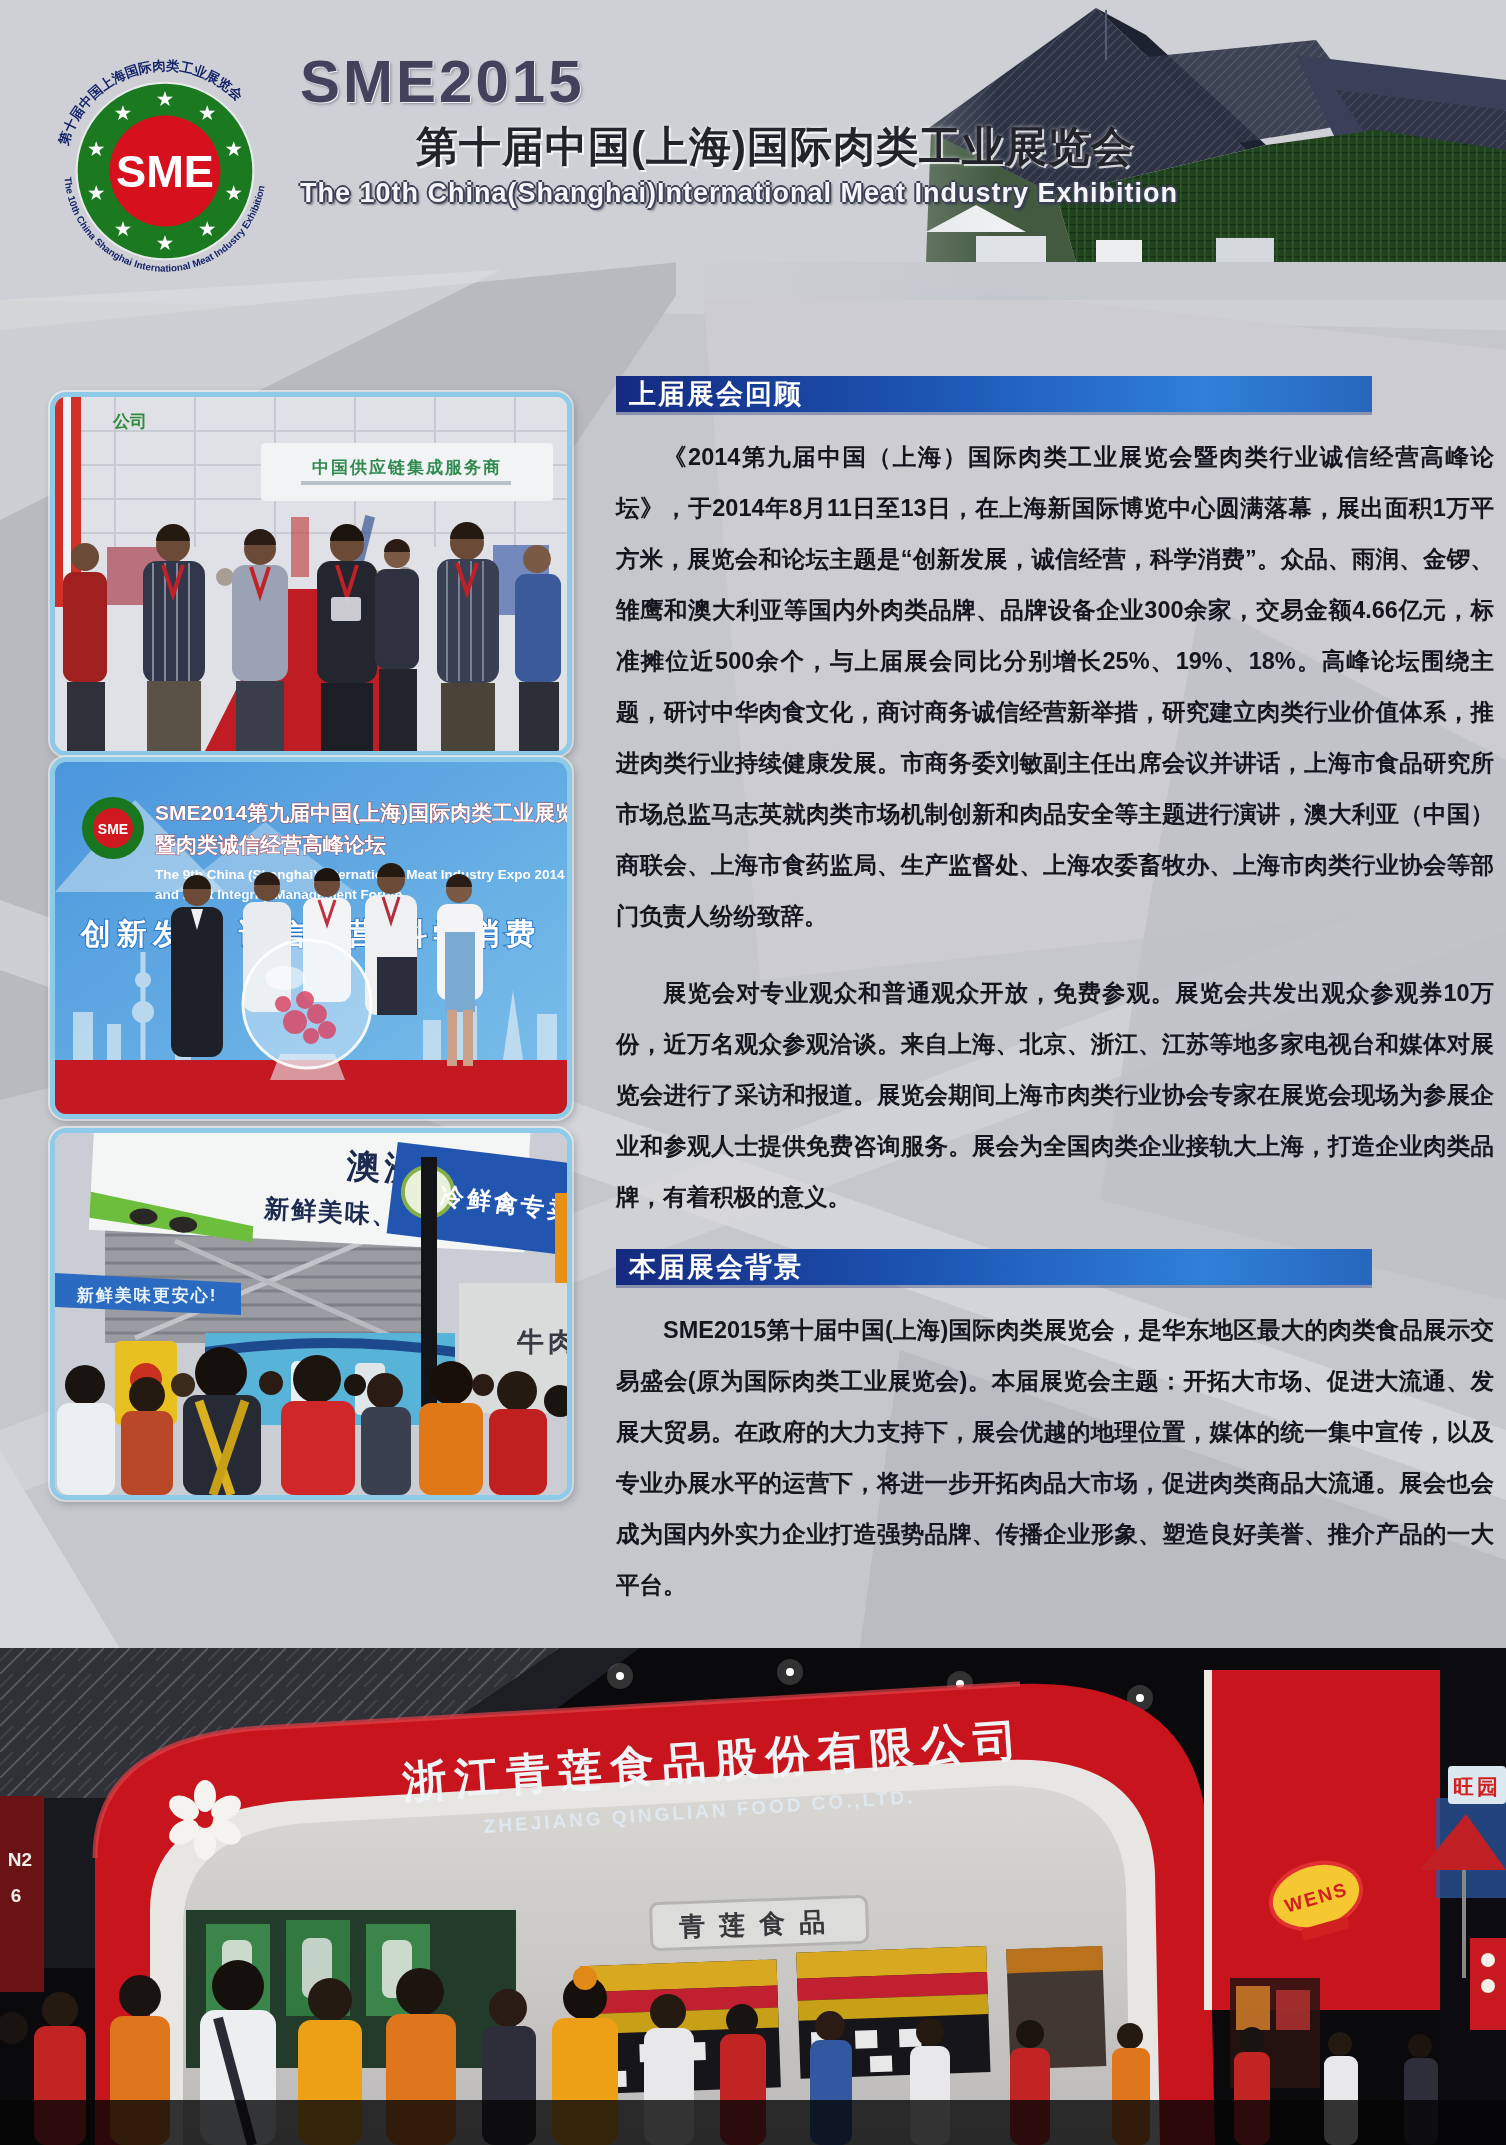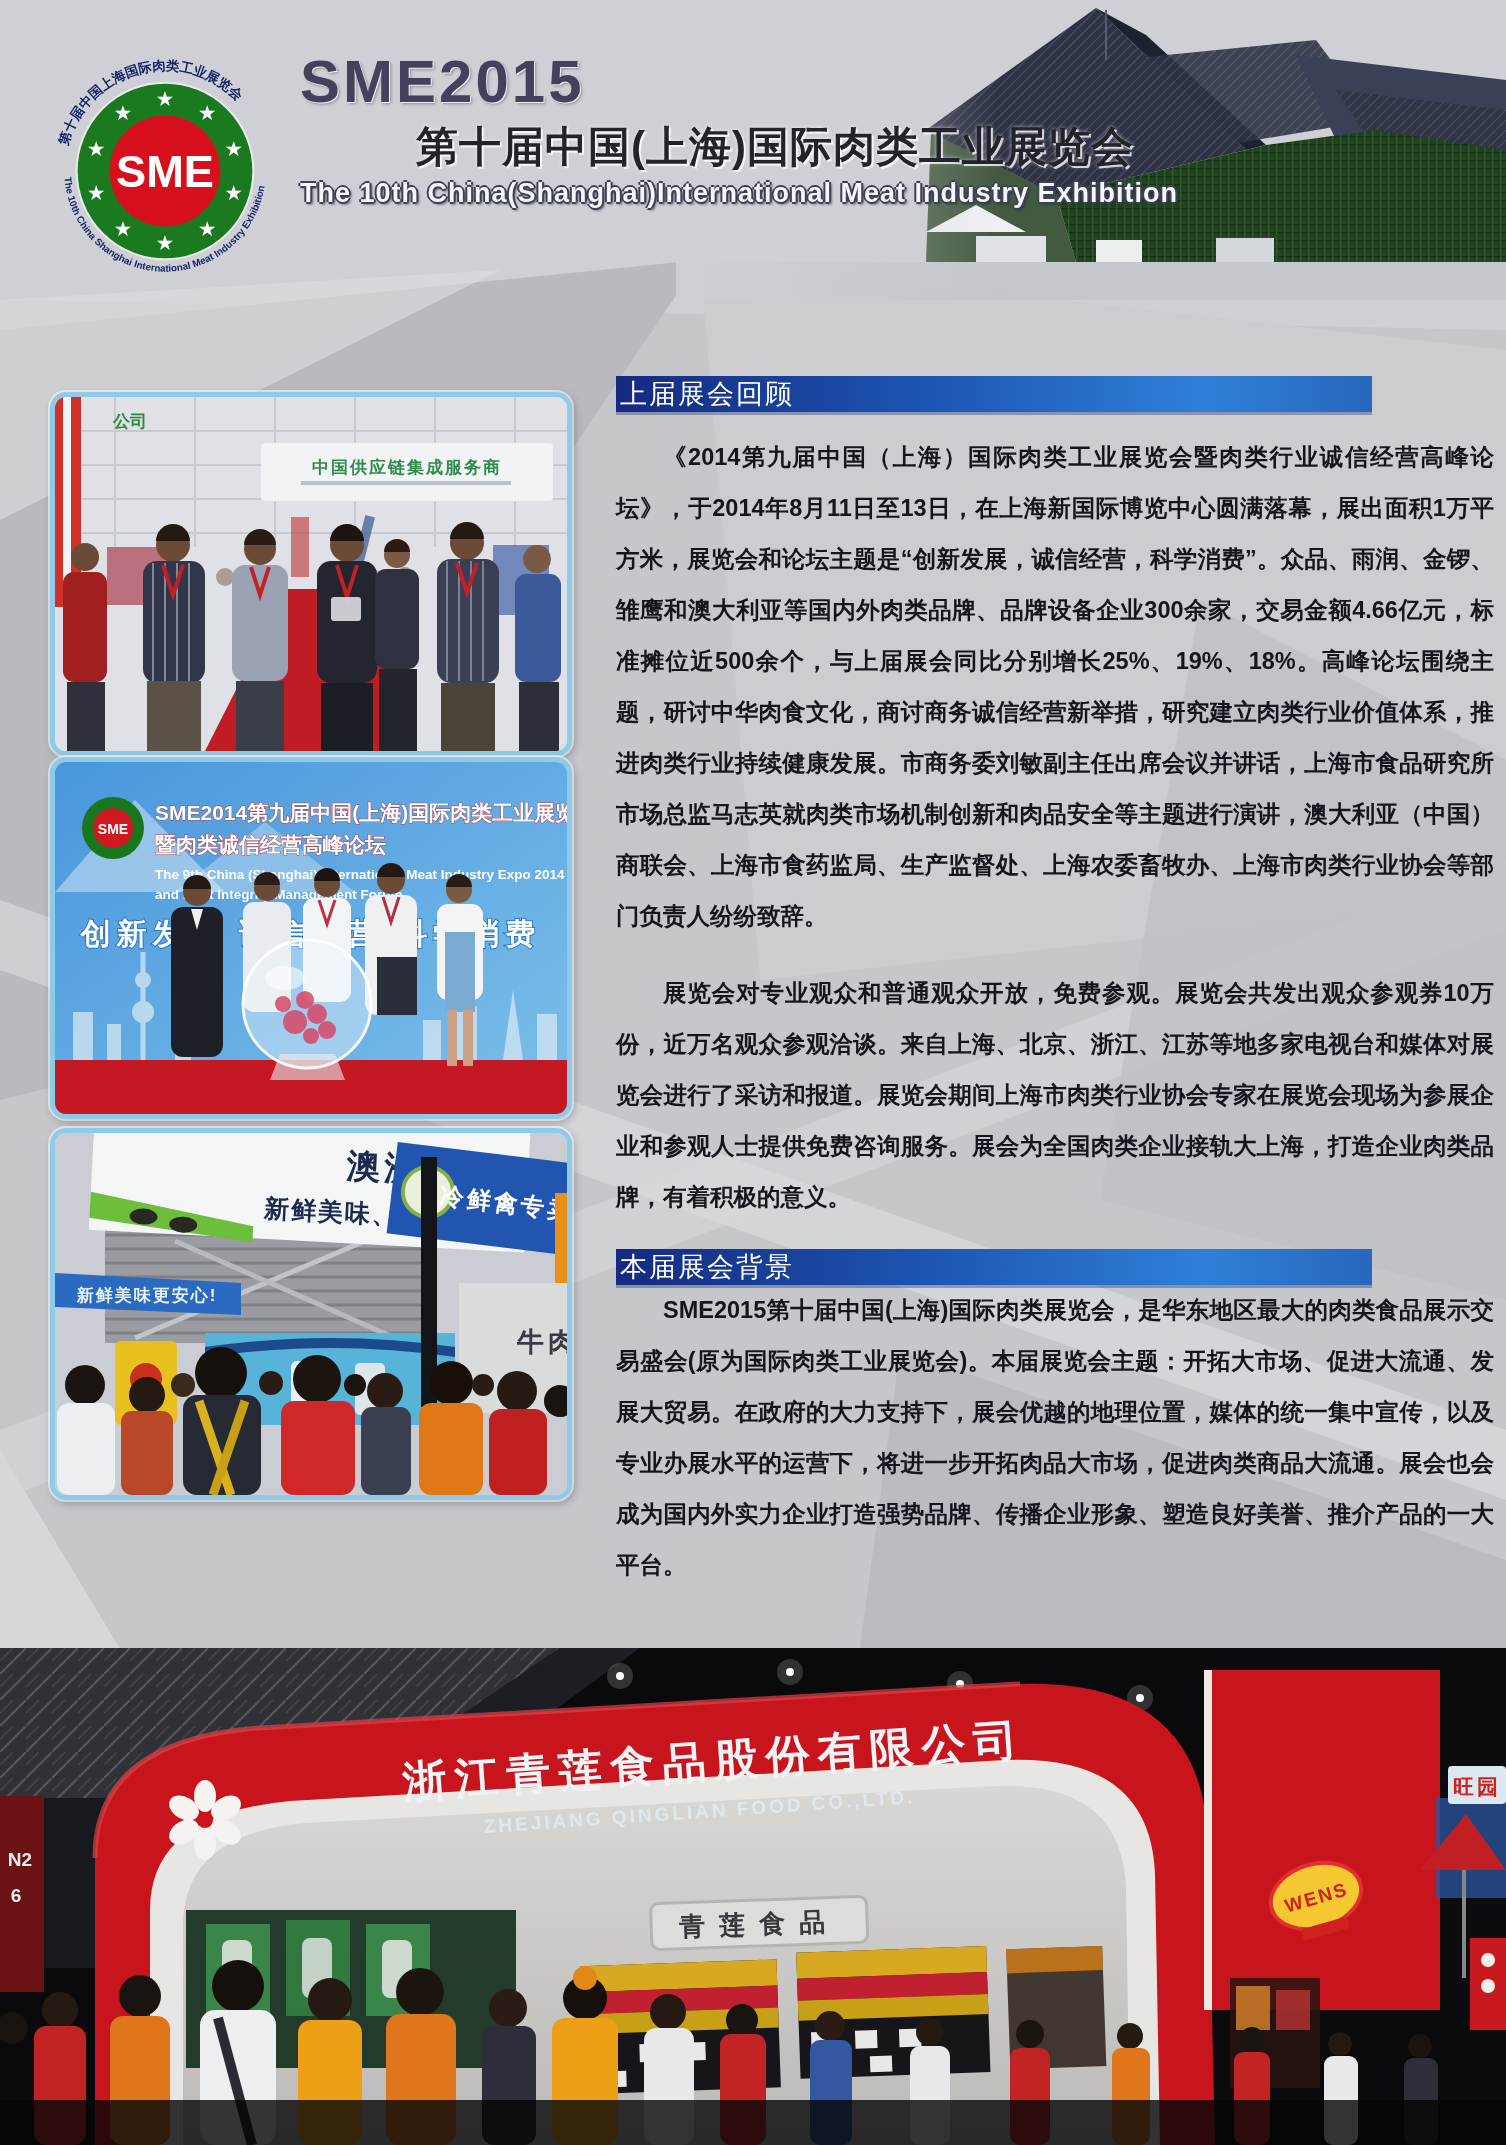--- a/index.html
+++ b/index.html
@@ -37,26 +37,26 @@
     left:50px;width:512px;border:5px solid #8ecbe8;border-radius:16px;
     overflow:hidden;box-shadow:0 0 0 2px rgba(255,255,255,.55),2px 3px 8px rgba(40,40,60,.35);
     background:#dfe1e6;
   }
   .photo svg{display:block;}
   
   .content{left:616px;top:376px;width:878px;}
   .bar{
     width:756px;height:36px;line-height:36px;
     background:linear-gradient(90deg,#152a80 0%,#1c54b2 40%,#2f80d8 78%,#2767bc 100%);
-    color:#ffffff;font-size:27px;font-weight:normal;letter-spacing:2px;
-    padding-left:4px;box-sizing:border-box;
+    color:#ffffff;font-size:27px;font-weight:bold;letter-spacing:2px;
+    padding-left:13px;box-sizing:border-box;
     box-shadow:0 3px 0 rgba(18,40,110,.35);
   }
   .bar.first{margin-bottom:20px;}
-  .bar.second{margin-top:22px;}
+  .bar.second{margin-top:22px;margin-bottom:20px;}
   .content p{
     margin:0 0 26px 0;font-size:23.5px;line-height:51px;color:#15151d;
     text-align:justify;text-indent:2em;font-weight:600;
   }
   
   .bottom-photo{left:0;top:1648px;width:1506px;height:497px;background:#0a0a0c;}
 </style>
 </head>
 <body>
 

